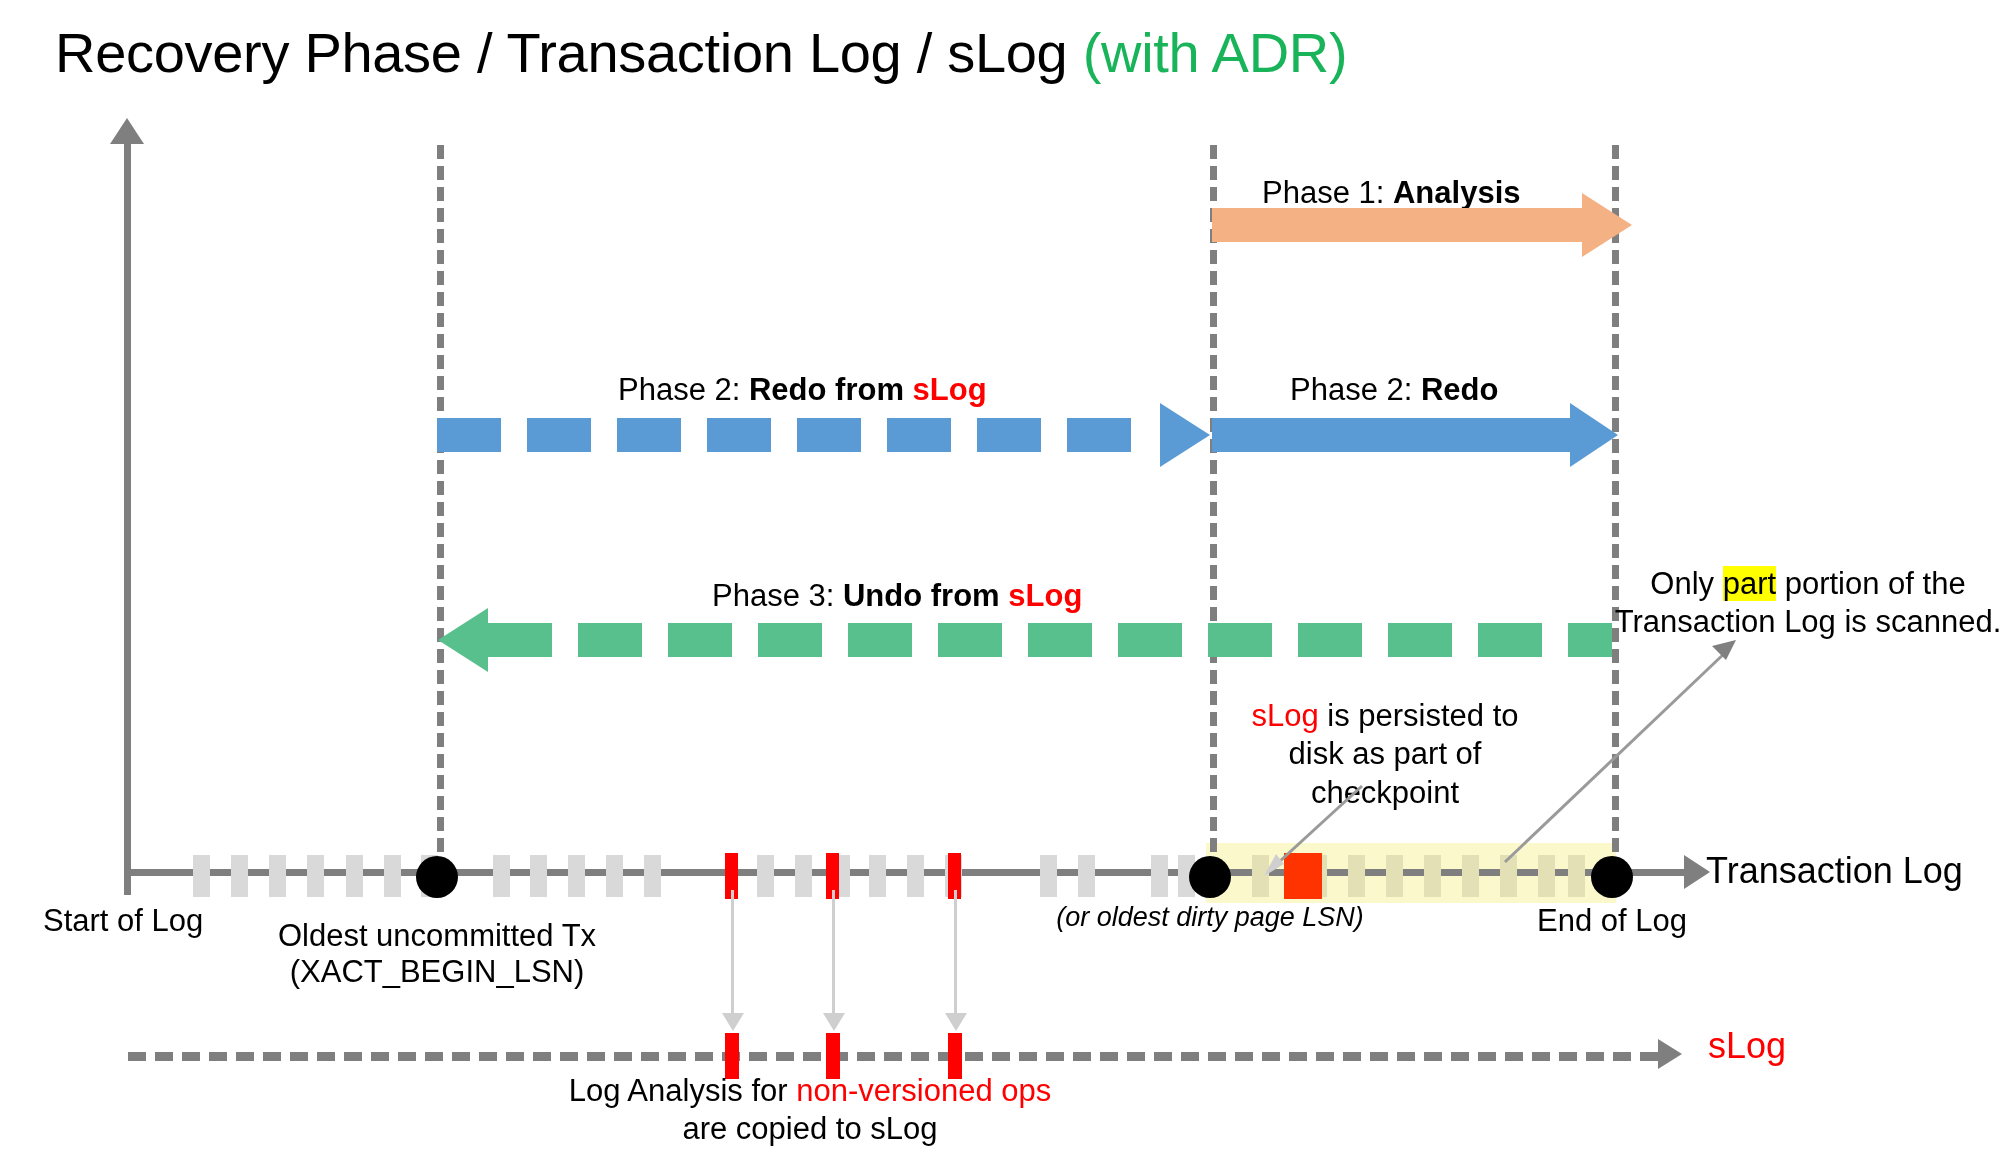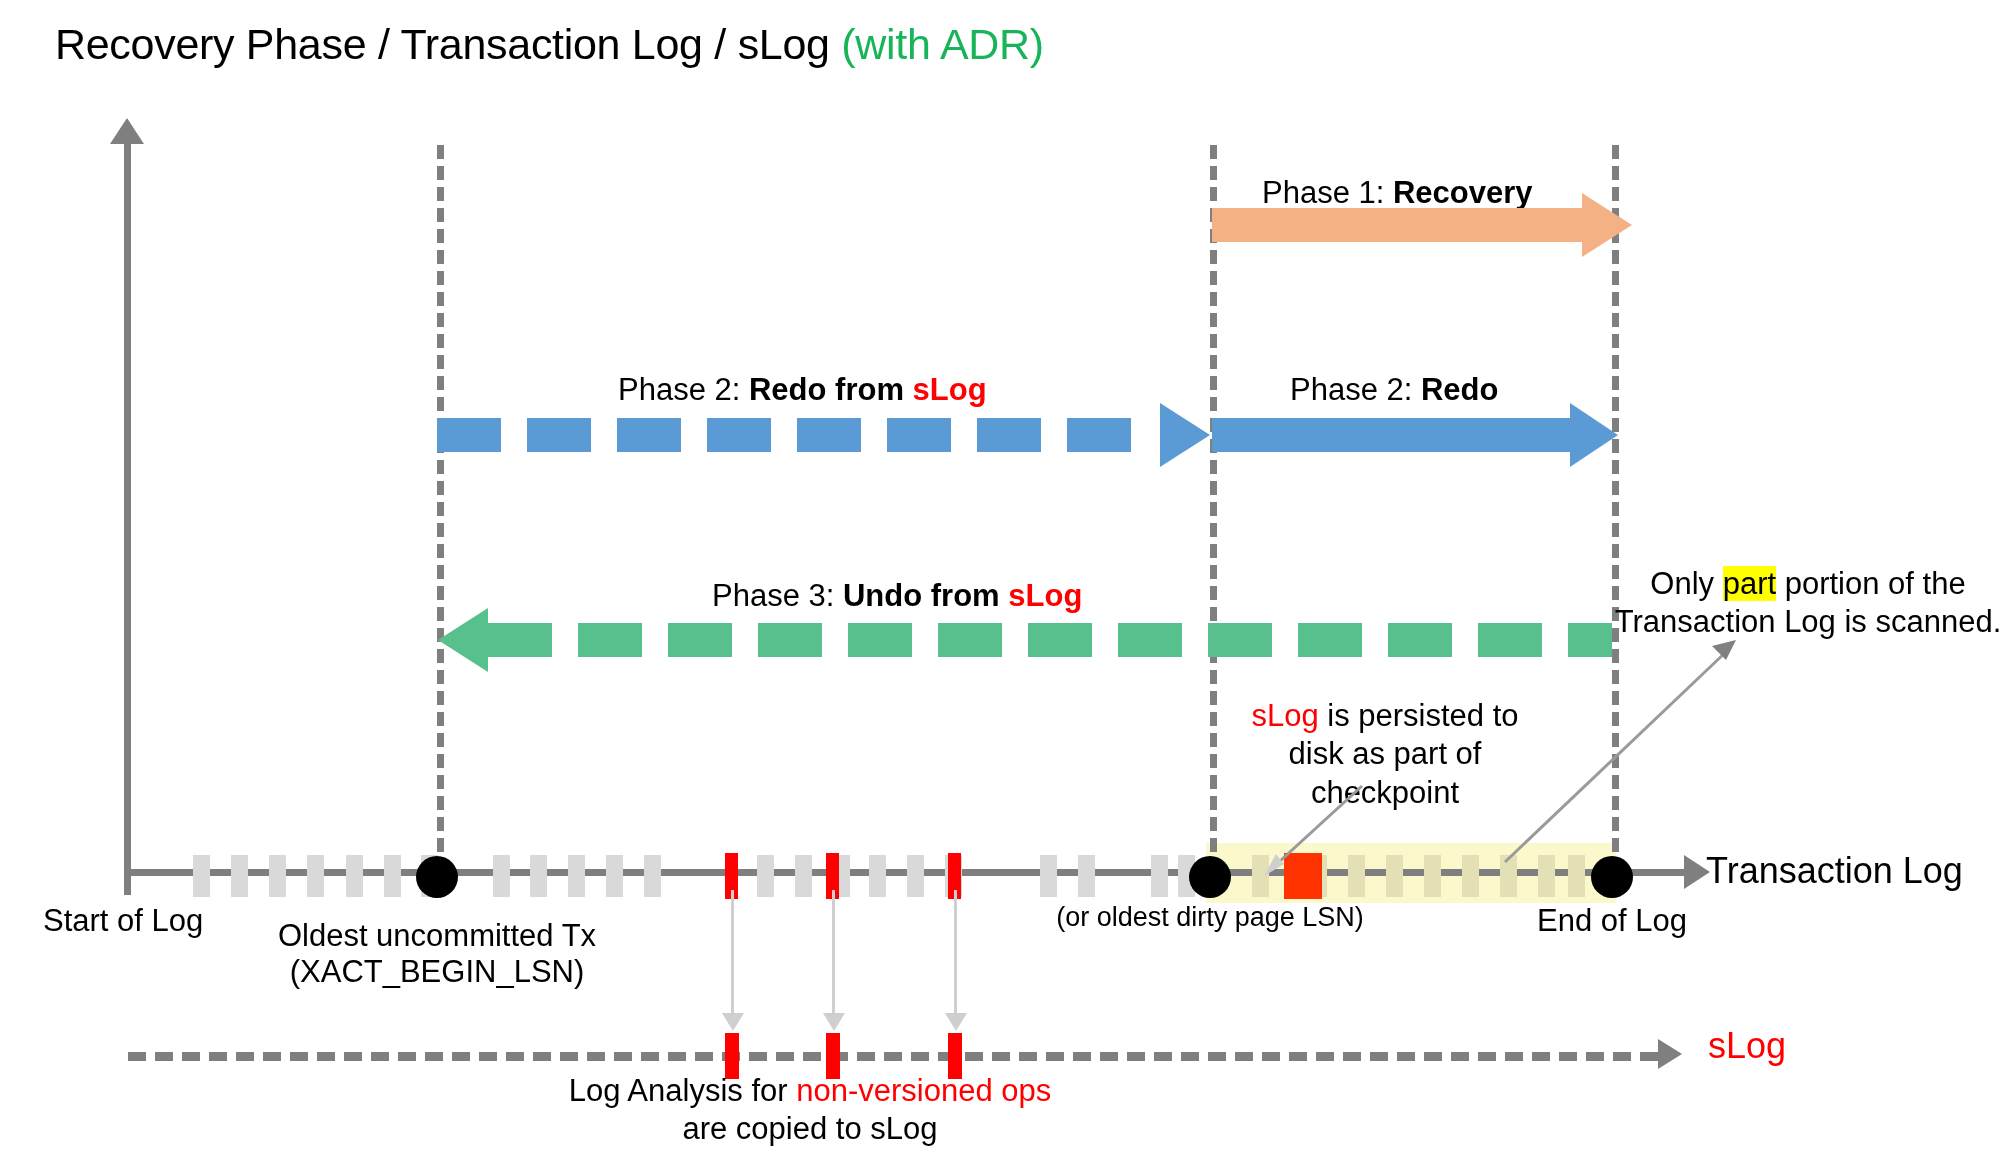--- a/index.html
+++ b/index.html
@@ -2,21 +2,21 @@
 <html><head>
 <meta charset="utf-8">
 <style>
   html,body{margin:0;padding:0;background:#ffffff;}
   body{width:2001px;height:1152px;position:relative;overflow:hidden;
        font-family:"Liberation Sans","DejaVu Sans",sans-serif;color:#000;}
 
   .abs{position:absolute;}
 
   
-  #title{left:55px;top:20px;font-size:43px;letter-spacing:-0.3px;white-space:nowrap;}
+  #title{left:55px;top:20px;font-size:56px;letter-spacing:-0.3px;white-space:nowrap;}
   #title .adr{color:#19b45a;}
 
   
   .axis-line{background:#7f7f7f;}
   #y-axis-stem{left:124px;top:135px;width:7px;height:760px;}
   #y-axis-head{left:110px;top:118px;width:0;height:0;
       border-left:17px solid transparent;border-right:17px solid transparent;
       border-bottom:26px solid #7f7f7f;}
 
   #tl-line{left:128px;top:869px;width:1560px;height:7px;background:#7f7f7f;}
@@ -55,21 +55,21 @@
 
   
   .plabel{position:absolute;font-size:31px;white-space:nowrap;}
   .plabel b{font-weight:bold;}
   .plabel .slog{color:#ff0000;font-weight:bold;}
 
   
   .cap{position:absolute;font-size:31px;white-space:nowrap;}
   .cap.ctr{text-align:center;}
   .cap .red{color:#ff0000;}
-  .cap .it{font-size:27px;}
+  .cap .it{font-style:italic;font-size:27px;}
   .hl{background:#ffff00;}
 
   
   #slog-line{left:128px;top:1052px;width:1530px;height:0;border-top:9px dashed #7f7f7f;}
   #slog-head{left:1658px;top:1039px;width:0;height:0;
       border-top:15px solid transparent;border-bottom:15px solid transparent;
       border-left:24px solid #7f7f7f;}
   .slog-tick{position:absolute;width:14px;height:46px;background:#ff0000;top:1033px;}
 
   
@@ -91,21 +91,21 @@
 <div class="abs" id="scan-hl"></div>
 
 <div class="abs" id="tl-line"></div>
 <div class="abs" id="tl-head"></div>
 
 <div class="abs vguide" id="g-oldest"></div>
 <div class="abs vguide" id="g-ckpt"></div>
 <div class="abs vguide" id="g-end"></div>
 
 <div class="abs plabel" style="left:1262px;top:175px;">
-  <span>Phase 1: </span><b>Recovery</b>
+  <span>Phase 1: </span><b>Analysis</b>
 </div>
 <div class="abs bar" style="left:1212px;top:208px;width:370px;background:#f4b183;"></div>
 <div class="abs head-r" style="left:1582px;top:193px;border-left:50px solid #f4b183;"></div>
 
 <div class="abs plabel" style="left:618px;top:372px;">
   <span>Phase 2: </span><b>Redo from </b><span class="slog">sLog</span>
 </div>
 <div class="abs" id="redo-slog-dashes" style="left: 0px; top: 0px;">
     <div class="abs dashband" style="left: 437px; top: 418px; width: 64px; background: rgb(91, 155, 213);"></div>
     <div class="abs dashband" style="left: 527px; top: 418px; width: 64px; background: rgb(91, 155, 213);"></div>

